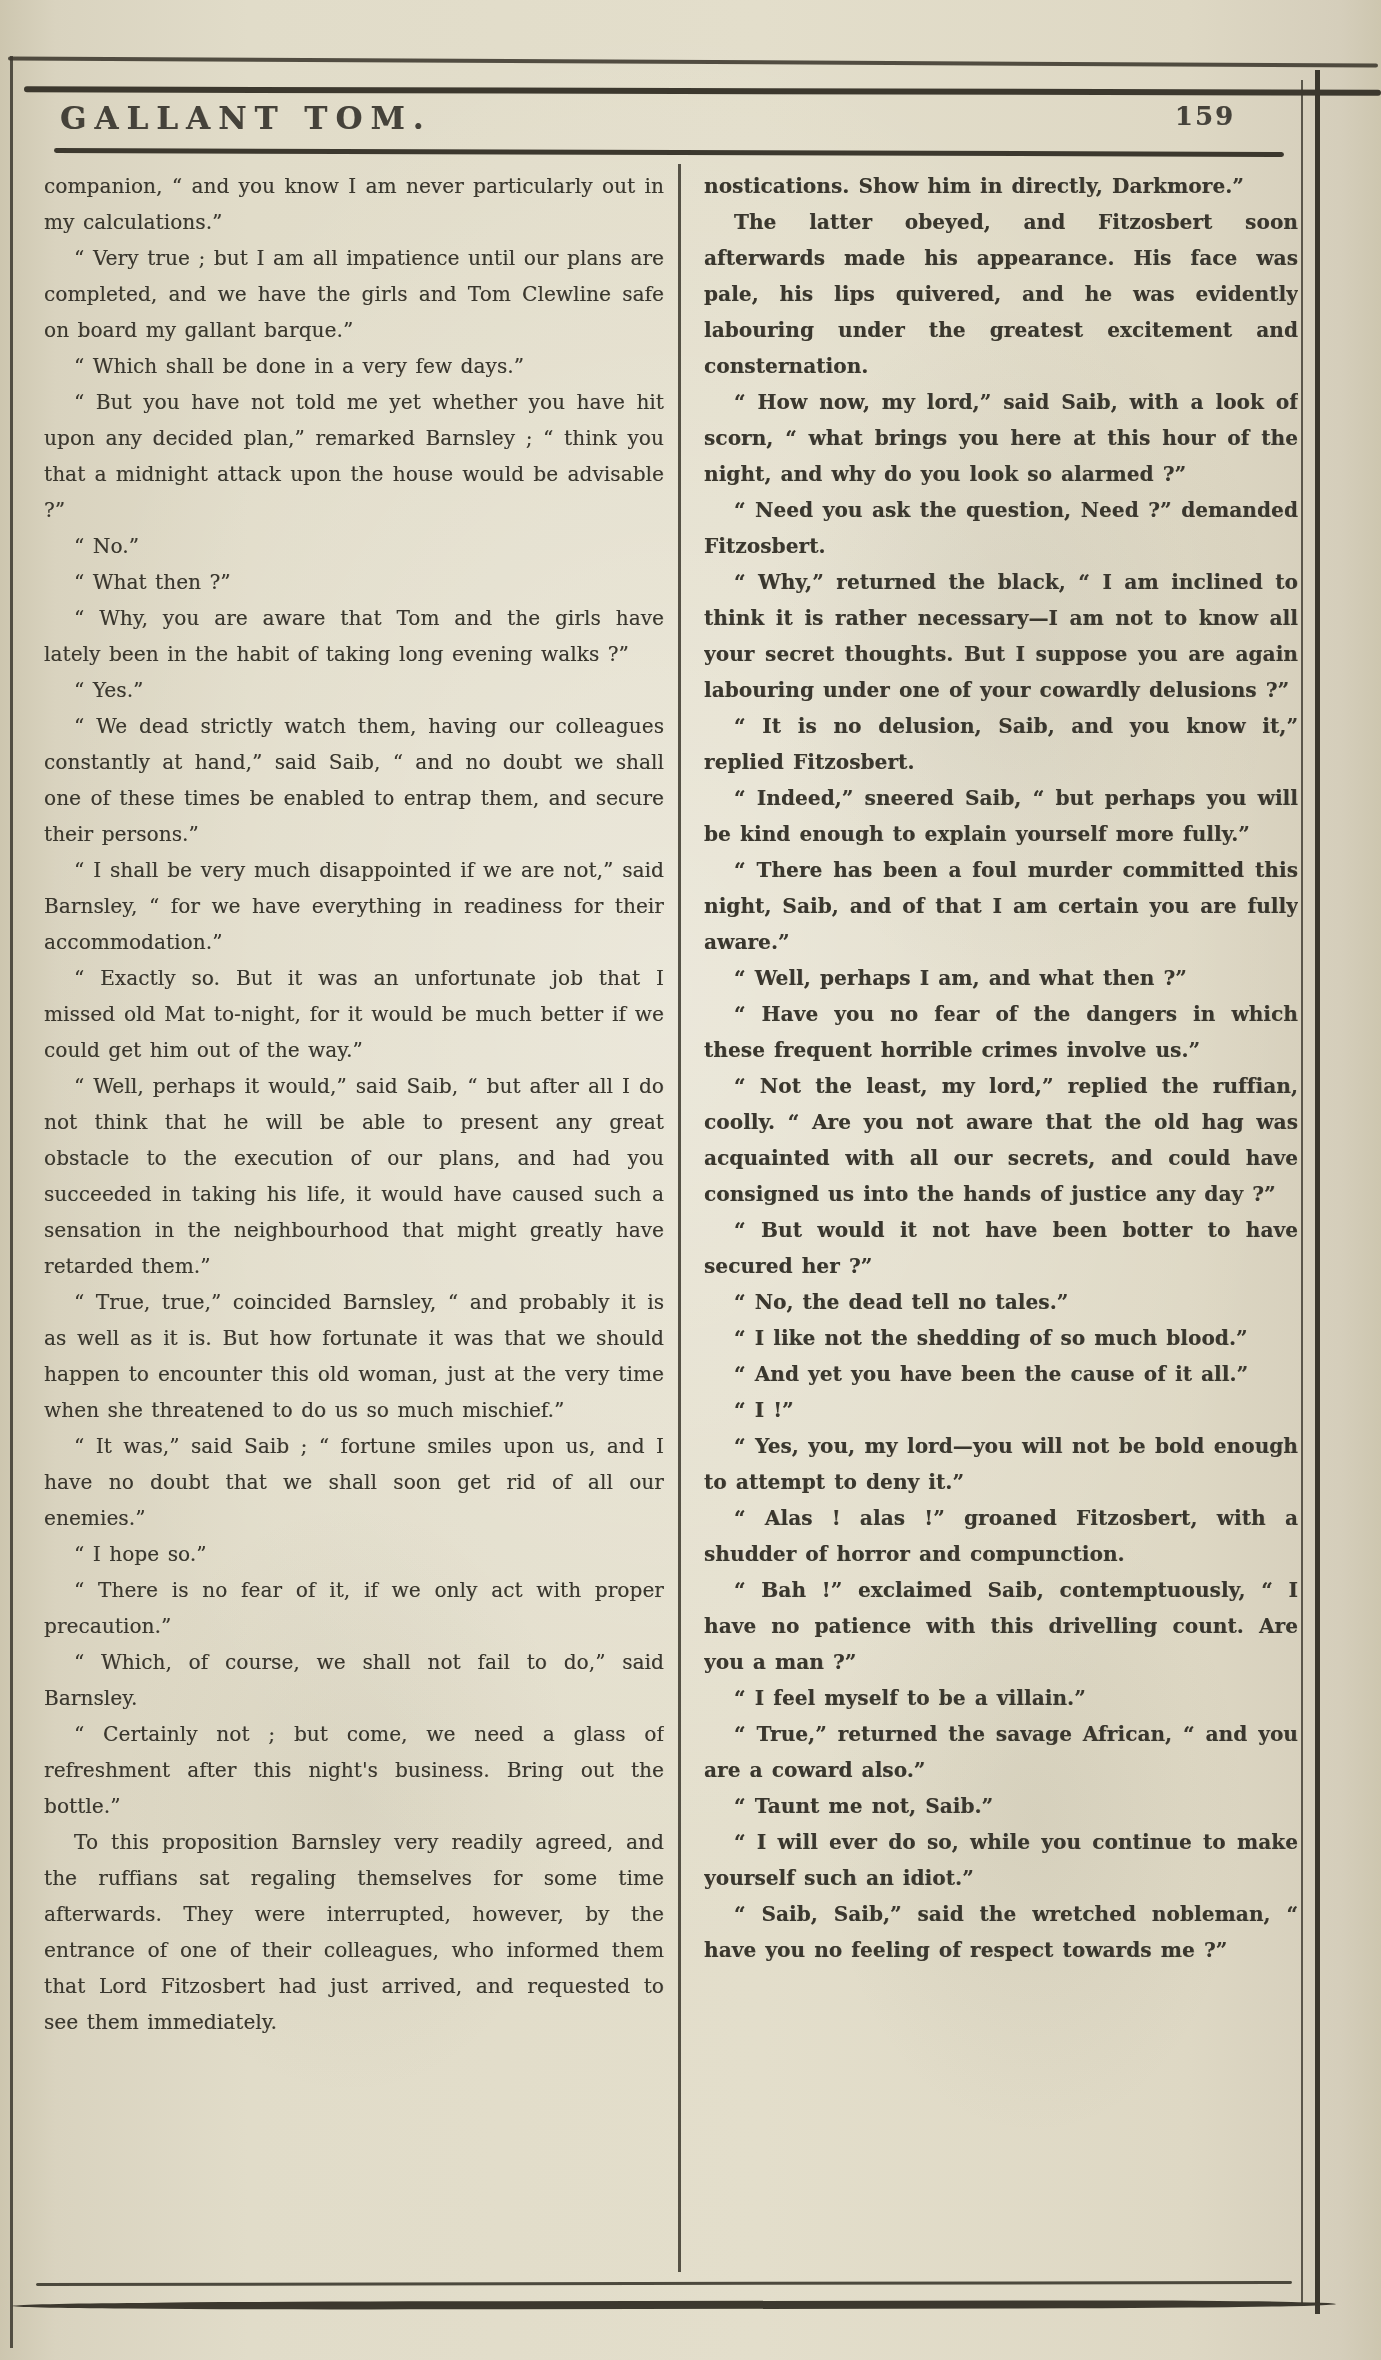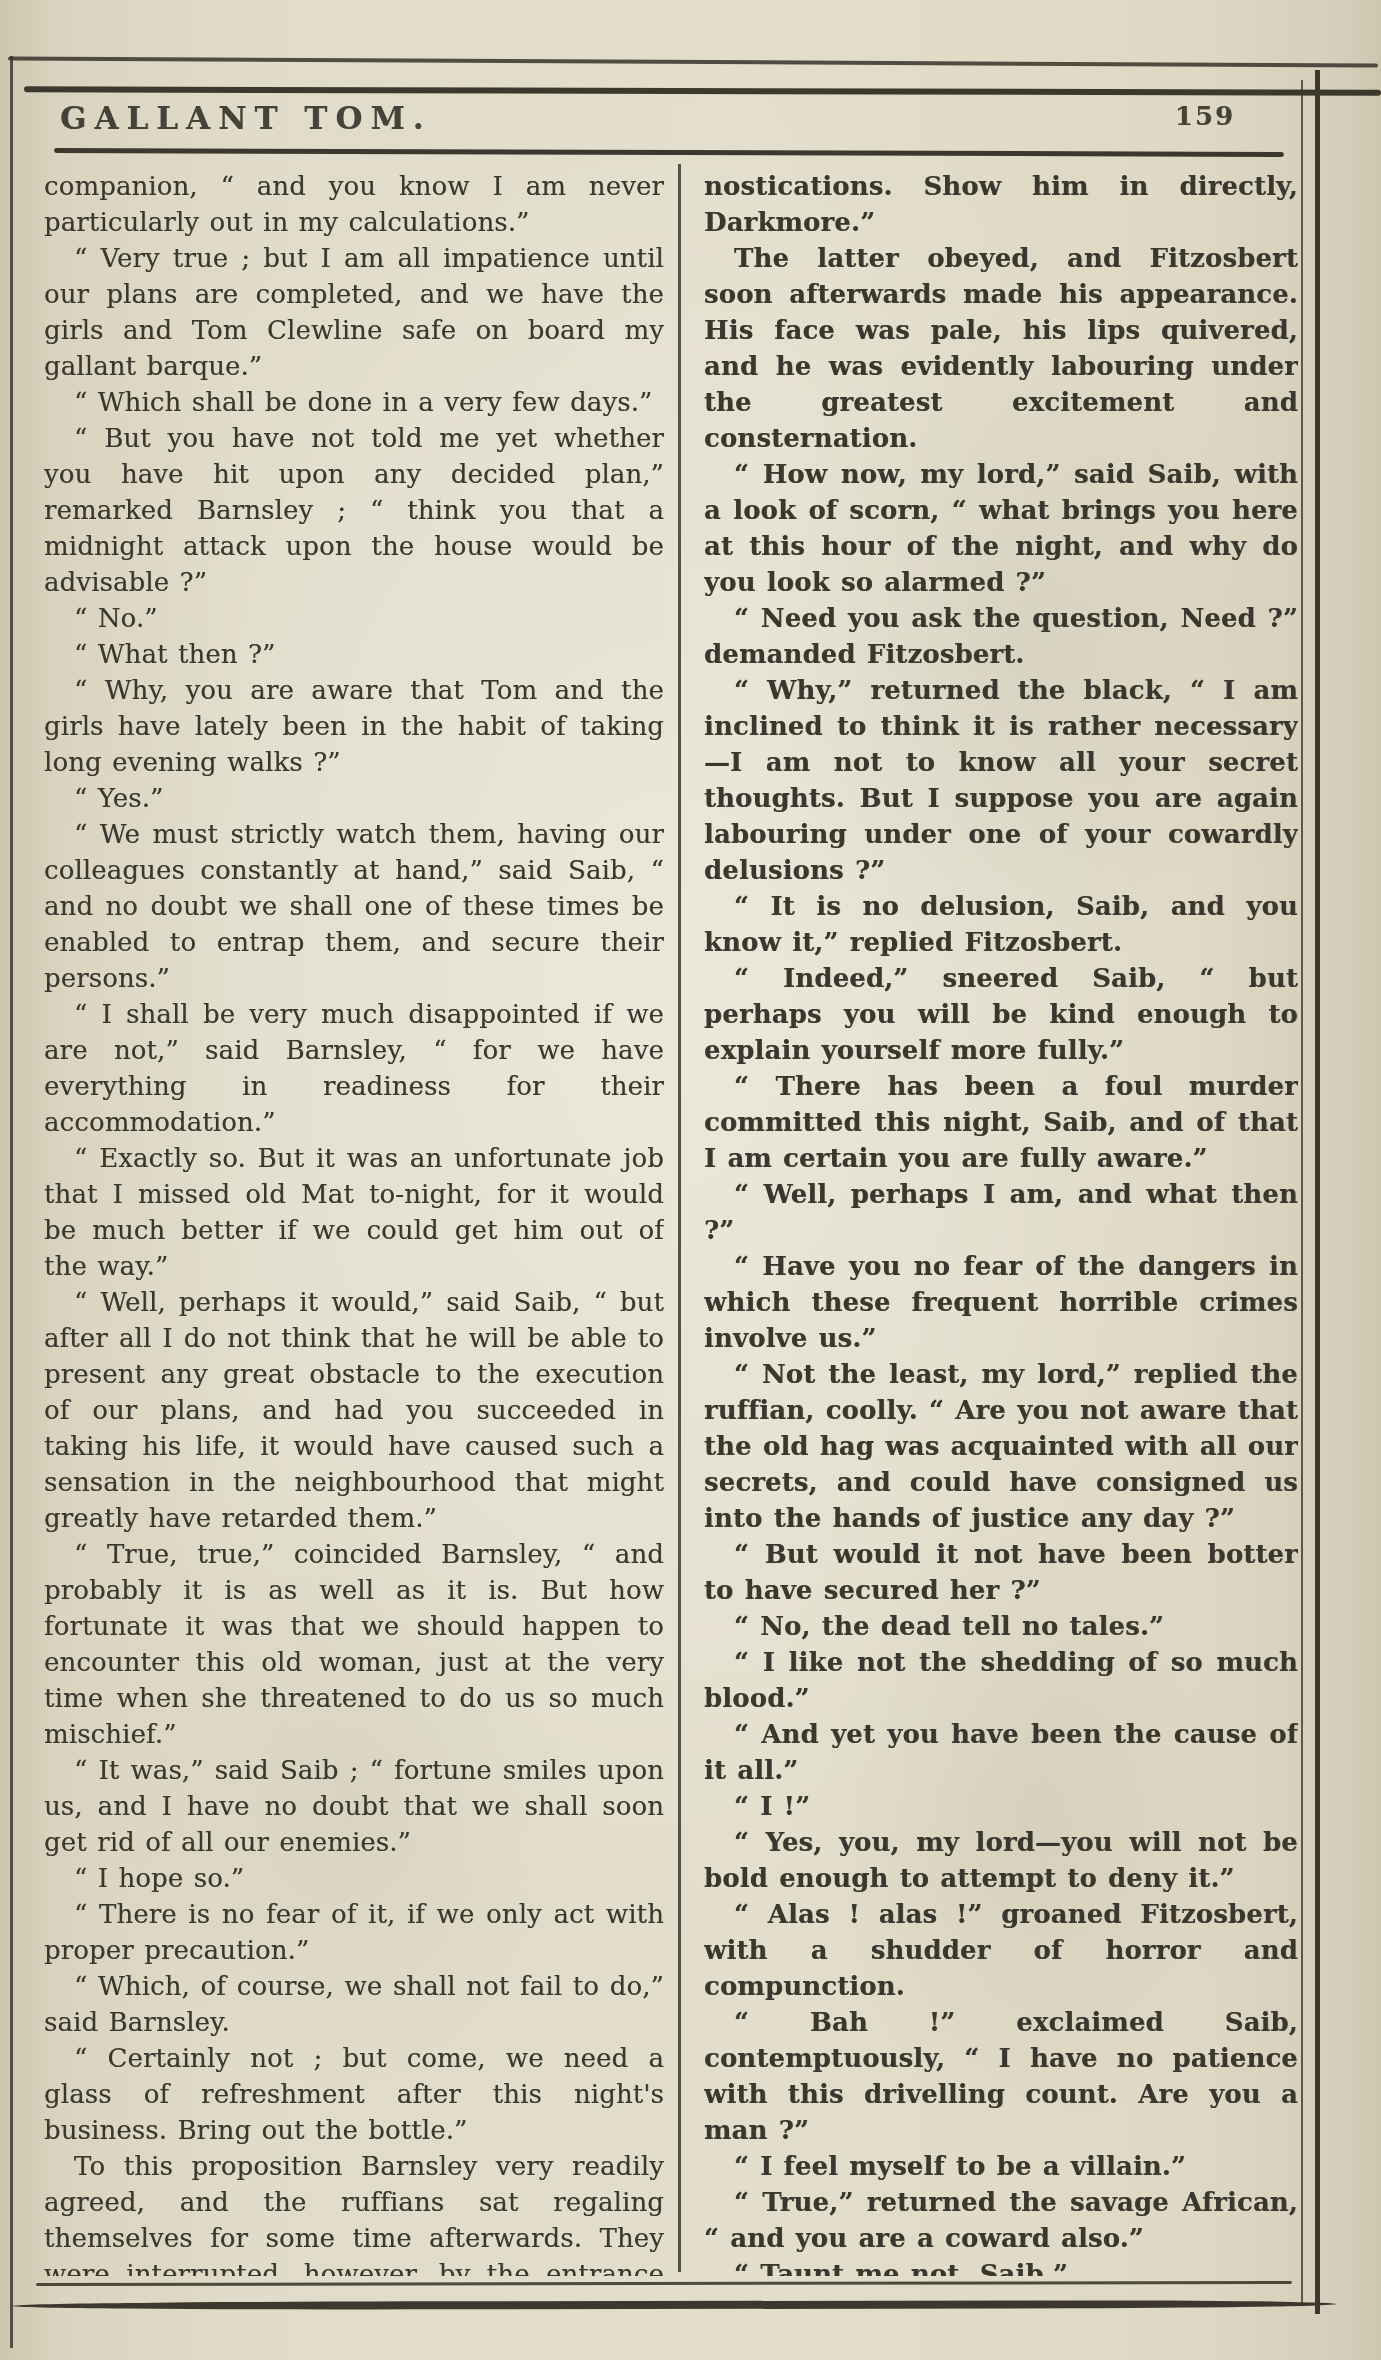--- a/index.html
+++ b/index.html
@@ -51,21 +51,21 @@
   .page-number{
     position:absolute;left:1150px;top:101px;width:110px;
     text-align:center;
     font-size:26px;letter-spacing:2px;font-weight:bold;
     color:#45423a;
     text-shadow:0.4px 0.4px 0.6px rgba(60,56,46,0.45);
   }
 
   .col{
     position:absolute;top:168px;height:2108px;overflow:hidden;
-    font-size:26px;line-height:36px;
+    font-size:20px;line-height:36px;
     text-align:justify;
     word-spacing:2px;letter-spacing:0.1px;
     color:var(--ink);
     text-shadow:0.35px 0.35px 0.5px rgba(58,55,46,0.45);
   }
   .col.left{left:44px;width:620px;}
   .col.right{left:704px;width:594px;font-weight:bold;}
   .col p{margin:0;text-indent:30px;}
   .col p.noindent{text-indent:0;}
 </style>
@@ -92,21 +92,21 @@
 
   <div class="col left" id="left-col">
       <p class="noindent"><span>companion, “ and you know I am never particularly out in my calculations.”</span></p>
       <p><span>“ Very true ; but I am all impatience until our plans are completed, and we have the girls and Tom Clewline safe on board my gallant barque.”</span></p>
       <p><span>“ Which shall be done in a very few days.”</span></p>
       <p><span>“ But you have not told me yet whether you have hit upon any decided plan,” remarked Barnsley ; “ think you that a midnight attack upon the house would be advisable ?”</span></p>
       <p><span>“ No.”</span></p>
       <p><span>“ What then ?”</span></p>
       <p><span>“ Why, you are aware that Tom and the girls have lately been in the habit of taking long evening walks ?”</span></p>
       <p><span>“ Yes.”</span></p>
-      <p><span>“ We must strictly watch them, having our colleagues constantly at hand,” said Saib, “ and no doubt we shall one of these times be enabled to entrap them, and secure their persons.”</span></p>
+      <p><span>“ We dead strictly watch them, having our colleagues constantly at hand,” said Saib, “ and no doubt we shall one of these times be enabled to entrap them, and secure their persons.”</span></p>
       <p><span>“ I shall be very much disappointed if we are not,” said Barnsley, “ for we have everything in readiness for their accommodation.”</span></p>
       <p><span>“ Exactly so. But it was an unfortunate job that I missed old Mat to-night, for it would be much better if we could get him out of the way.”</span></p>
       <p><span>“ Well, perhaps it would,” said Saib, “ but after all I do not think that he will be able to present any great obstacle to the execution of our plans, and had you succeeded in taking his life, it would have caused such a sensation in the neighbourhood that might greatly have retarded them.”</span></p>
       <p><span>“ True, true,” coincided Barnsley, “ and probably it is as well as it is. But how fortunate it was that we should happen to encounter this old woman, just at the very time when she threatened to do us so much mischief.”</span></p>
       <p><span>“ It was,” said Saib ; “ fortune smiles upon us, and I have no doubt that we shall soon get rid of all our enemies.”</span></p>
       <p><span>“ I hope so.”</span></p>
       <p><span>“ There is no fear of it, if we only act with proper precaution.”</span></p>
       <p><span>“ Which, of course, we shall not fail to do,” said Barnsley.</span></p>
       <p><span>“ Certainly not ; but come, we need a glass of refreshment after this night's business. Bring out the bottle.”</span></p>
       <p><span>To this proposition Barnsley very readily agreed, and the ruffians sat regaling themselves for some time afterwards. They were interrupted, however, by the entrance of one of their colleagues, who informed them that Lord Fitzosbert had just arrived, and requested to see them immediately.</span></p>

